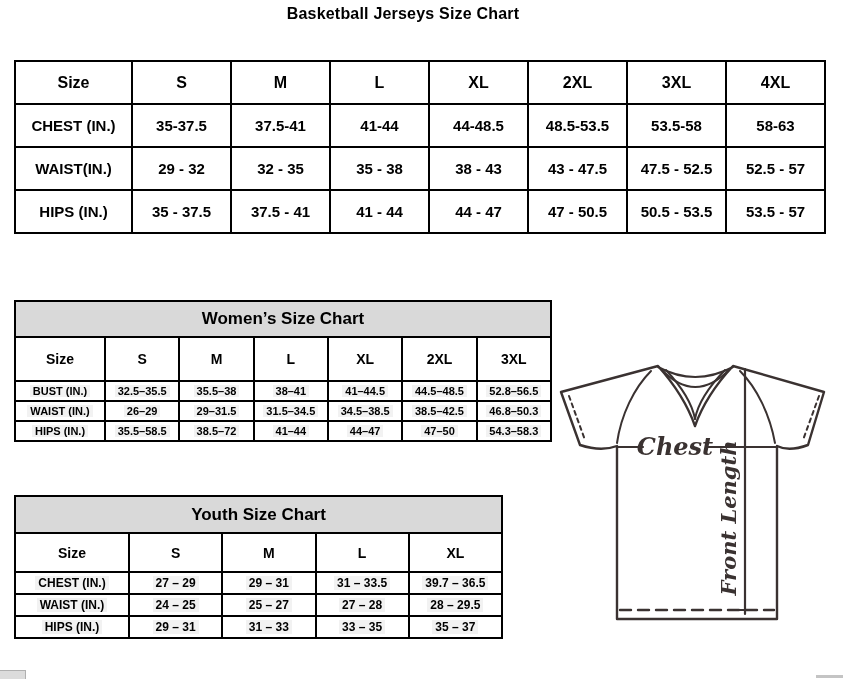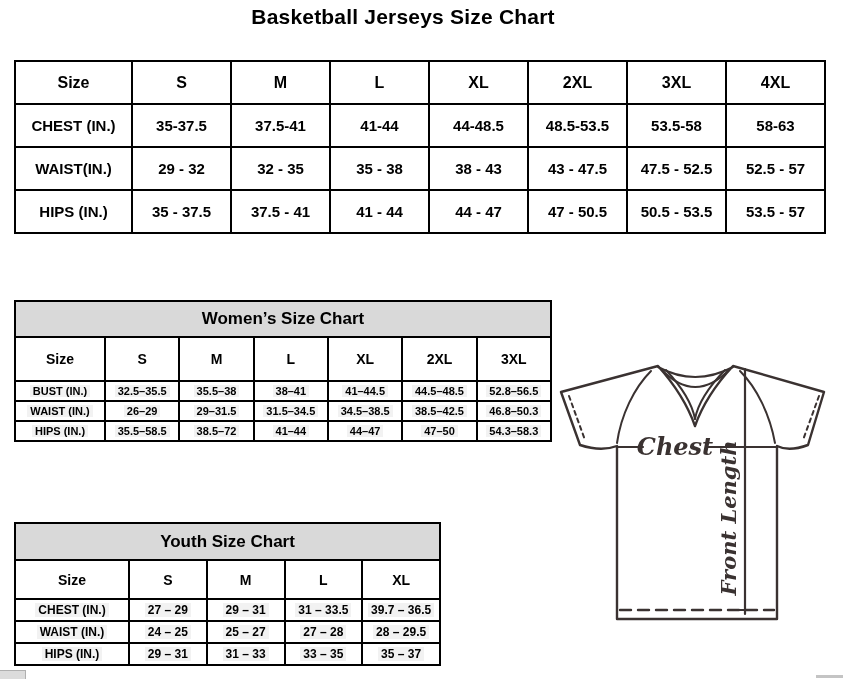--- a/index.html
+++ b/index.html
@@ -2,21 +2,21 @@
 <html><head>
 <meta charset="utf-8">
 <style>
   html,body { margin:0; padding:0; }
   body {
     width:843px; height:679px; position:relative; overflow:hidden;
     background:#ffffff; font-family:"Liberation Sans", sans-serif; color:#000;
   }
   .page-title {
     position:absolute; top:5px; left:0; width:806px; text-align:center;
-    font-size:21px; font-weight:bold; letter-spacing:0.2px;
+    font-size:16px; font-weight:bold; letter-spacing:0.2px;
   }
   table.size-table {
     position:absolute; border-collapse:collapse; table-layout:fixed; background:#fff;
   }
   table.size-table th, table.size-table td {
     border:2px solid #000; text-align:center; vertical-align:middle;
     padding:0; font-weight:bold; color:#000; overflow:hidden; white-space:nowrap;
   }
   th.caption { background:#d9d9d9; font-size:17px; }
   
@@ -25,21 +25,21 @@
   #men-table  tr.size-row td { height:41px; font-size:16px; }
   #men-table  tr.data-row td { height:41px; font-size:15px; }
   #men-table  col.label-col  { width:117px; }
   
   #women-table { left:14px; top:300px; width:538px; }
   #women-table th.caption   { height:34px; }
   #women-table tr.size-row td { height:42px; font-size:14px; }
   #women-table tr.data-row td { height:18px; font-size:11px; }
   #women-table col.label-col  { width:90px; }
   
-  #youth-table { left:14px; top:522px; width:427px;padding-left:44px; }
+  #youth-table { left:14px; top:495px; width:489px;padding-left:44px; }
   #youth-table th.caption   { height:35px; }
   #youth-table tr.size-row td { height:37px; font-size:14px; }
   #youth-table tr.data-row td { height:20px; font-size:12px; }
   #youth-table col.label-col  { width:114px; }
 
   .hl { background:#f2f2f2; padding:0 3px; display:inline-block; }
 
   #jersey-diagram { position:absolute; left:556px; top:363px; width:276px; height:262px; }
   #jersey-diagram text {
     font-family:"DejaVu Serif", serif; font-style:italic; font-weight:bold;

